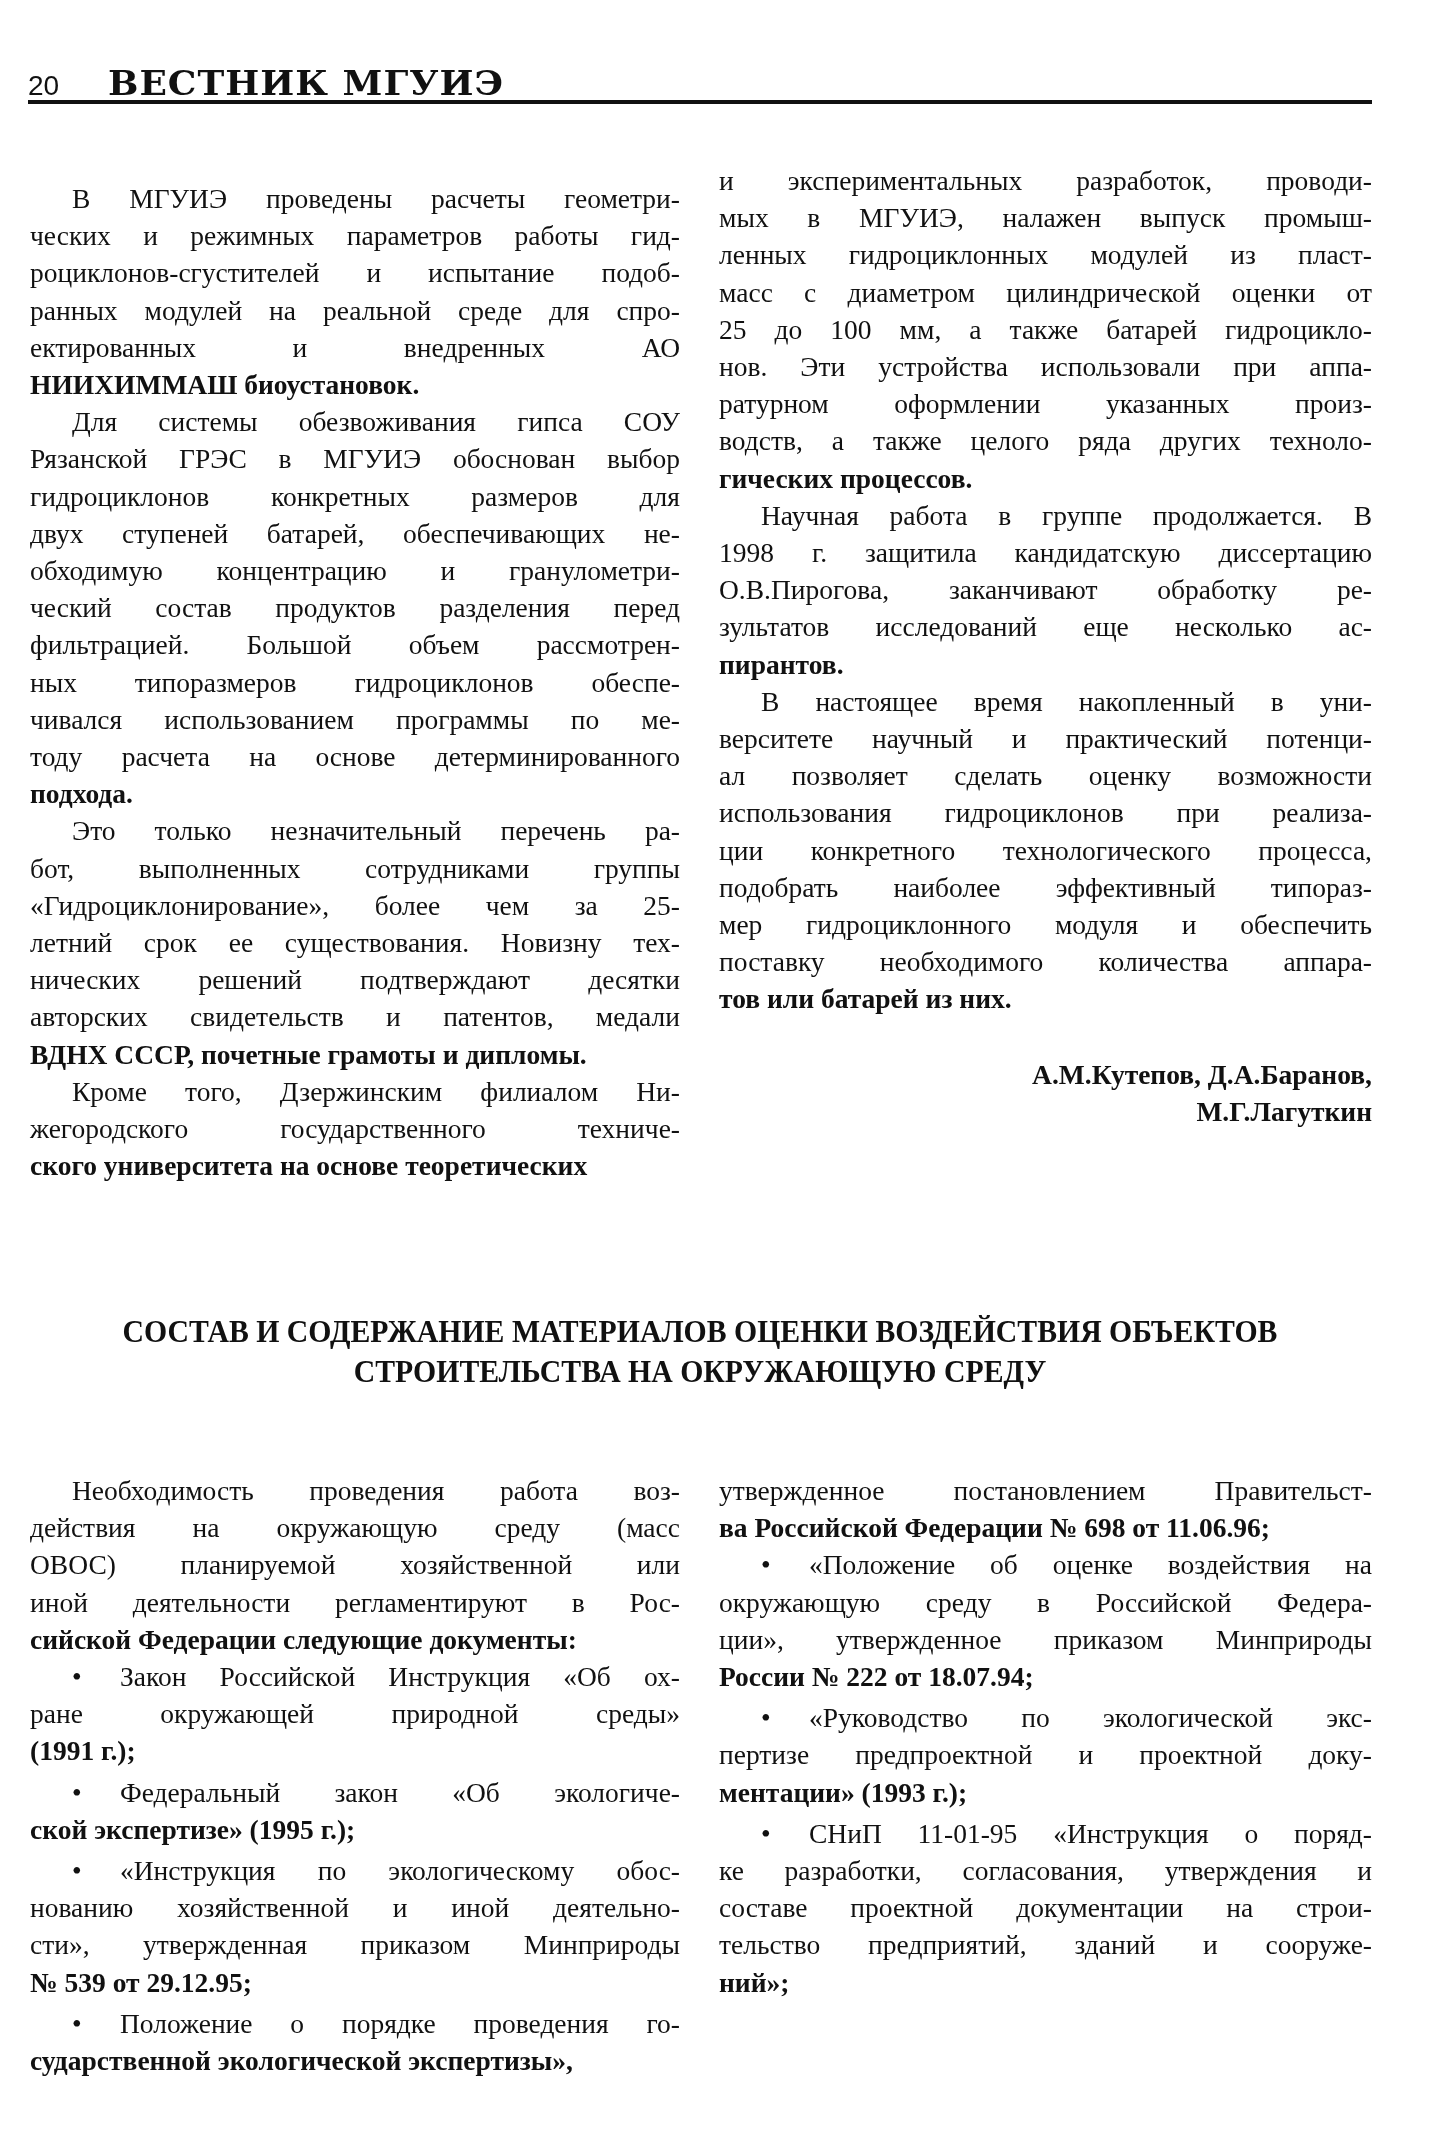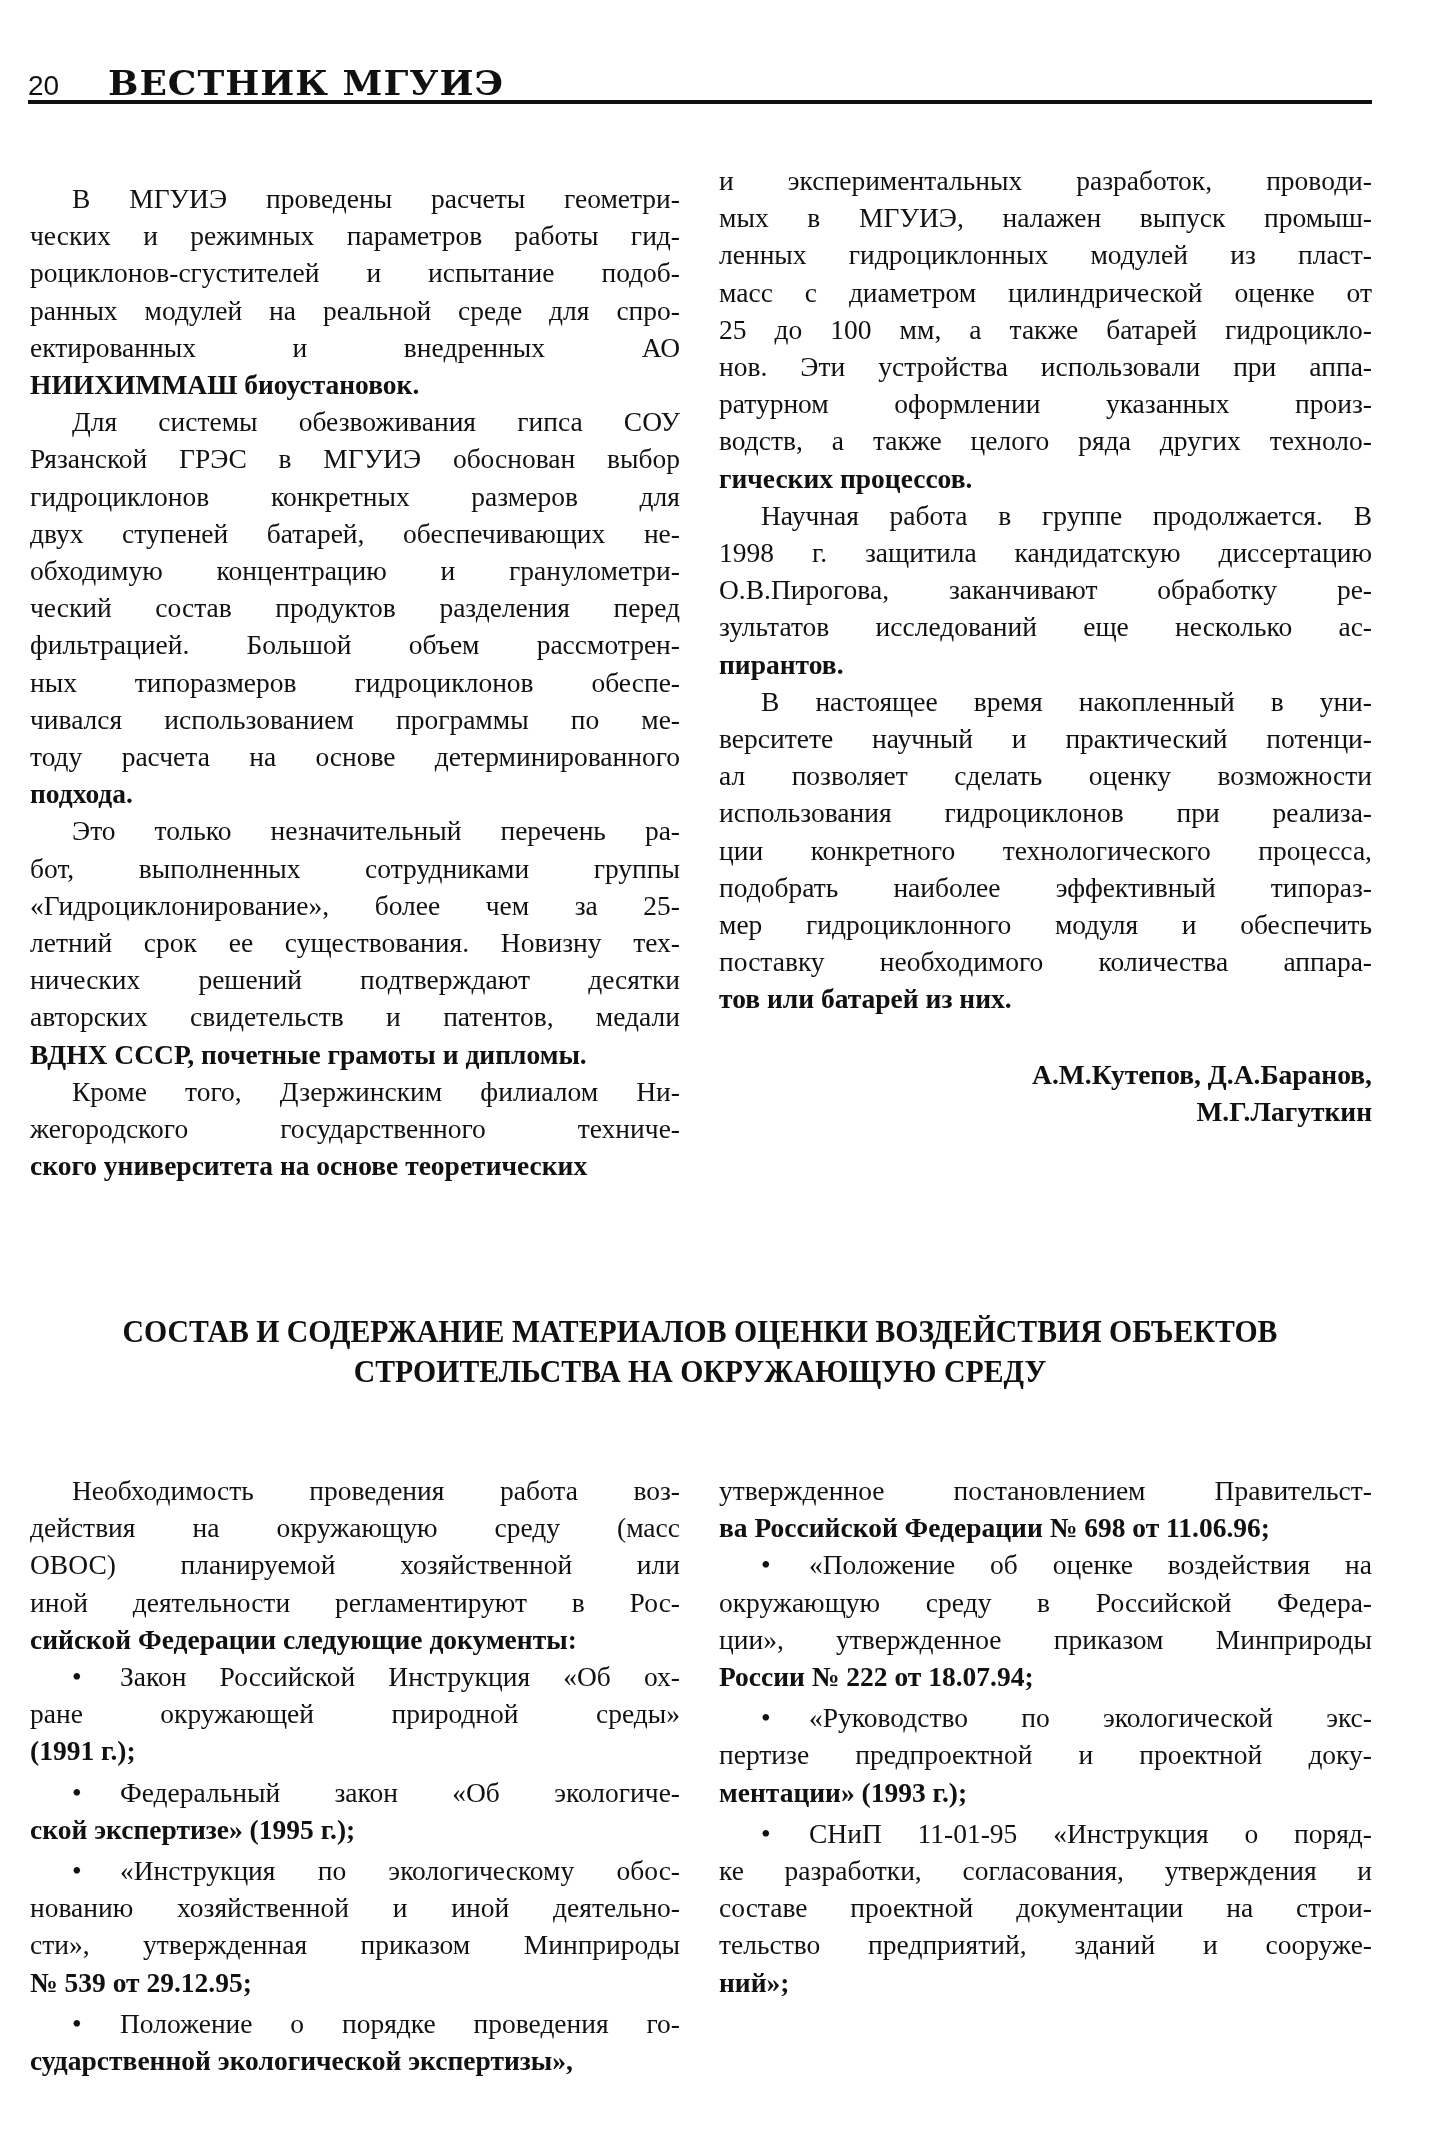--- a/index.html
+++ b/index.html
@@ -81,21 +81,21 @@
       <span class="line indent">Кроме того, Дзержинским филиалом Ни-</span>
       <span class="line">жегородского государственного техниче-</span>
       <span class="line last">ского университета на основе теоретических</span>
     </div>
   </div>
 <div class="col top-right">
 <div>
       <span class="line">и экспериментальных разработок, проводи-</span>
       <span class="line">мых в МГУИЭ, налажен выпуск промыш-</span>
       <span class="line">ленных гидроциклонных модулей из пласт-</span>
-      <span class="line">масс с диаметром цилиндрической оценке от</span>
+      <span class="line">масс с диаметром цилиндрической оценки от</span>
       <span class="line">25 до 100 мм, а также батарей гидроцикло-</span>
       <span class="line">нов. Эти устройства использовали при аппа-</span>
       <span class="line">ратурном оформлении указанных произ-</span>
       <span class="line">водств, а также целого ряда других техноло-</span>
       <span class="line last">гических процессов.</span>
     </div>
     <div>
       <span class="line indent">Научная работа в группе продолжается. В</span>
       <span class="line">1998 г. защитила кандидатскую диссертацию</span>
       <span class="line">О.В.Пирогова, заканчивают обработку ре-</span>

